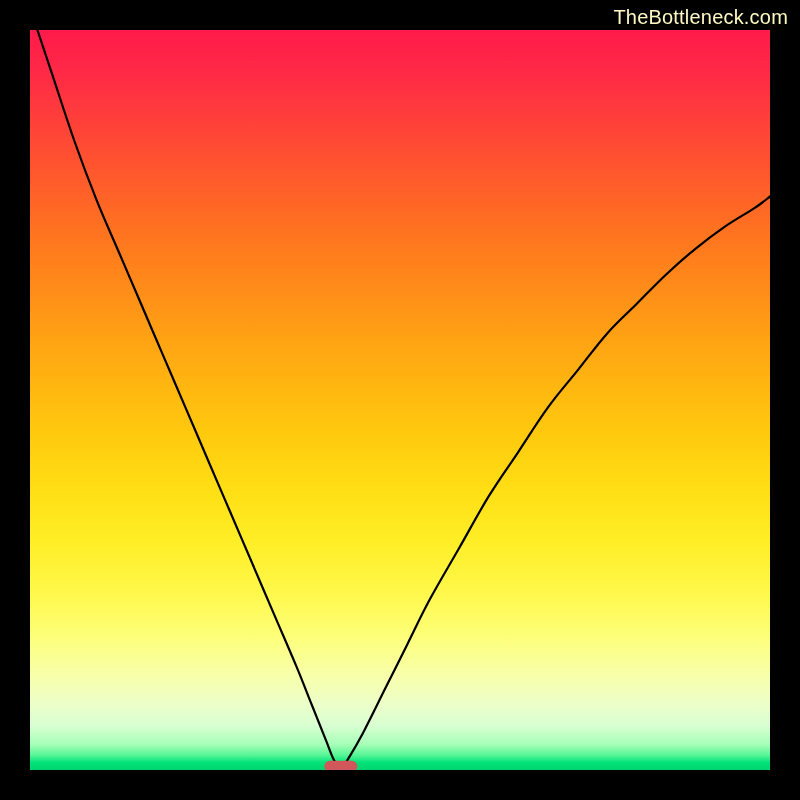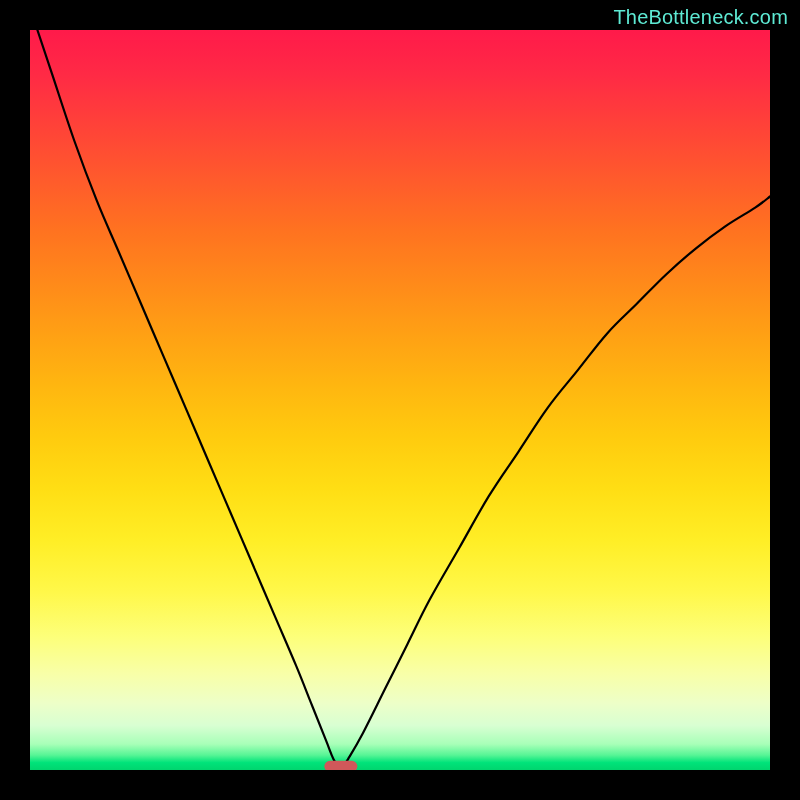--- a/index.html
+++ b/index.html
@@ -55,21 +55,21 @@
     background: #d0585a;
     border-radius: 999px;
     transform: translate(-50%, -50%);
   }
   .watermark {
     position: absolute;
     top: 6px;
     right: 12px;
     font-family: Arial, Helvetica, sans-serif;
     font-size: 20px;
-    color: #5eead4;
+    color: #fef9c3;
     font-weight: 500;
     letter-spacing: 0.2px;
   }
 </style>
 </head>
 <body>
 
 <div class="frame">
   <div class="plot-area">
     <div class="gradient-bg"></div>

